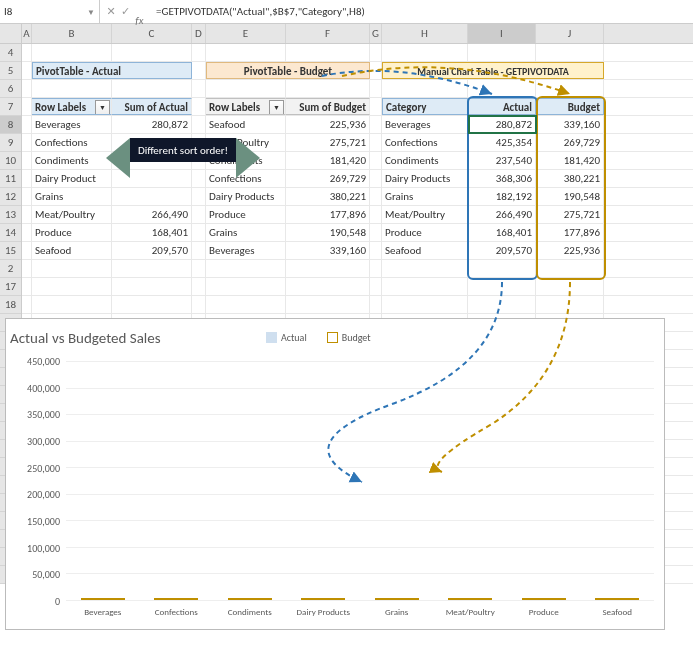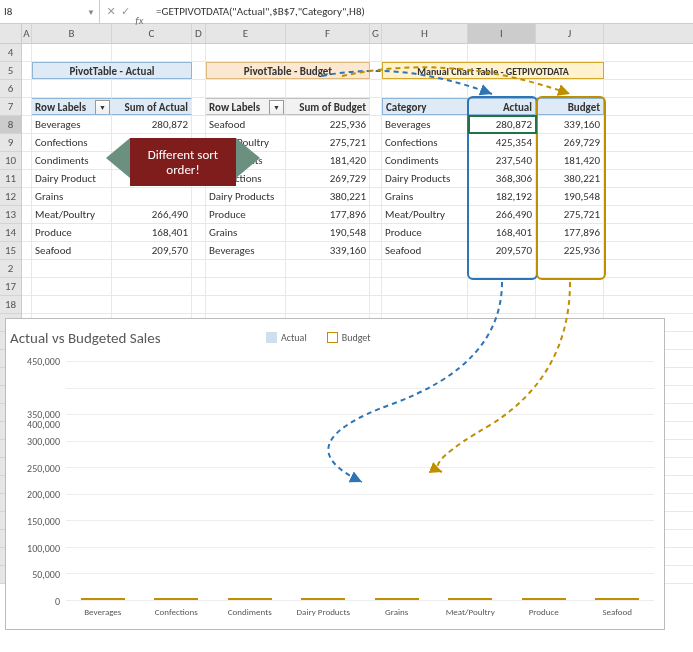--- a/index.html
+++ b/index.html
@@ -36,41 +36,41 @@
 .cE { width: 80px; }
 .cF { width: 84px; }
 .cG { width: 12px; }
 .cH { width: 86px; }
 .cI { width: 68px; }
 .cJ { width: 68px; }
 
 .num { text-align: right; }
 
 
-.title-actual { background: #deebf6; border: 1px solid #8eb4d8; text-align: center; font-weight: bold; grid-column: span 2; }
+.title-actual { background: #deebf6; border: 1px solid #8eb4d8; text-align: left; font-weight: bold; grid-column: span 2; }
 .title-budget { background: #fce8d0; border: 1px solid #e0b97e; text-align: center; font-weight: bold; }
 .title-manual { background: #fff2cc; border: 1px solid #d6a82a; text-align: center; font-weight: bold; }
 
 
 .pv-hdr { background: #deebf6; border-bottom: 1px solid #8eb4d8; border-top: 1px solid #8eb4d8; font-weight: bold; position: relative; }
 .pv-hdr.budget-bg { background: #f2f2f2; border-bottom: 1px solid #c0c0c0; border-top: 1px solid #c0c0c0; }
 .dd-btn { position: absolute; right: 1px; top: 1px; width: 15px; height: 15px; border: 1px solid #999; background: linear-gradient(#fff,#eee); display: flex; align-items: center; justify-content: center; font-size: 7px; }
 
 .gp-hdr { background: #deebf6; border: 1px solid #8eb4d8; font-weight: bold; }
 
 
 .active-cell { position: absolute; border: 2px solid #217346; z-index: 20; pointer-events: none; }
 
 
 .box-blue { position: absolute; border: 2px solid #2e75b6; border-radius: 6px; z-index: 15; pointer-events: none; }
 .box-gold { position: absolute; border: 2px solid #bf8f00; border-radius: 6px; z-index: 15; pointer-events: none; }
 
 
 .callout { position: absolute; z-index: 18; }
-.callout-body { background: #7f1d1d; color: #fff; width: 106px; height: 48px; display: flex; align-items: center; justify-content: center; text-align: center; font-size: 13px; position: relative; }
+.callout-body { background: #0f172a; color: #fff; width: 106px; height: 24px; display: flex; align-items: center; justify-content: center; text-align: center; font-size: 11px; position: relative; }
 .callout-body::before { content: ''; position: absolute; left: -24px; top: 0; border-top: 20px solid transparent; border-bottom: 20px solid transparent; border-right: 24px solid #6b9080; }
 .callout-body::after { content: ''; position: absolute; right: -24px; top: 0; border-top: 20px solid transparent; border-bottom: 20px solid transparent; border-left: 24px solid #6b9080; }
 
 
 .chart-container { position: absolute; left: 5px; top: 318px; width: 660px; height: 312px; border: 1px solid #bbb; background: #fff; z-index: 12; }
 .chart-title { font-size: 15px; color: #595959; padding: 10px 4px 4px; }
 .chart-legend { position: absolute; top: 12px; left: 260px; display: flex; gap: 20px; font-size: 10px; color: #595959; }
 .legend-item { display: flex; align-items: center; gap: 4px; }
 .legend-sw-fill { width: 11px; height: 11px; background: #cfdfef; }
 .legend-sw-out { width: 11px; height: 11px; border: 1.5px solid #bf8f00; }
@@ -561,21 +561,21 @@
   <div class="plot">
     <div class="y-axis" id="yaxis">
         <div class="y-tick" style="top: 100%;">0</div>
         <div class="y-tick" style="top: 88.8889%;">50,000</div>
         <div class="y-tick" style="top: 77.7778%;">100,000</div>
         <div class="y-tick" style="top: 66.6667%; margin-left: 36px;">150,000</div>
         <div class="y-tick" style="top: 55.5556%;">200,000</div>
         <div class="y-tick" style="top: 44.4444%;">250,000</div>
         <div class="y-tick" style="top: 33.3333%;">300,000</div>
         <div class="y-tick" style="top: 22.2222%;">350,000</div>
-        <div class="y-tick" style="top: 11.1111%; margin-top: 36px;">400,000</div>
+        <div class="y-tick" style="top: 11.1111%;">400,000</div>
         <div class="y-tick" style="top: 0%;">450,000</div>
       </div>
     <div class="plot-area" id="plotarea">
         <div class="grid-line" style="top: 100%;"></div>
         <div class="grid-line" style="top: 88.8889%;"></div>
         <div class="grid-line" style="top: 77.7778%;"></div>
         <div class="grid-line" style="top: 66.6667%;"></div>
         <div class="grid-line" style="top: 55.5556%;"></div>
         <div class="grid-line" style="top: 44.4444%;"></div>
         <div class="grid-line" style="top: 33.3333%;"></div>

